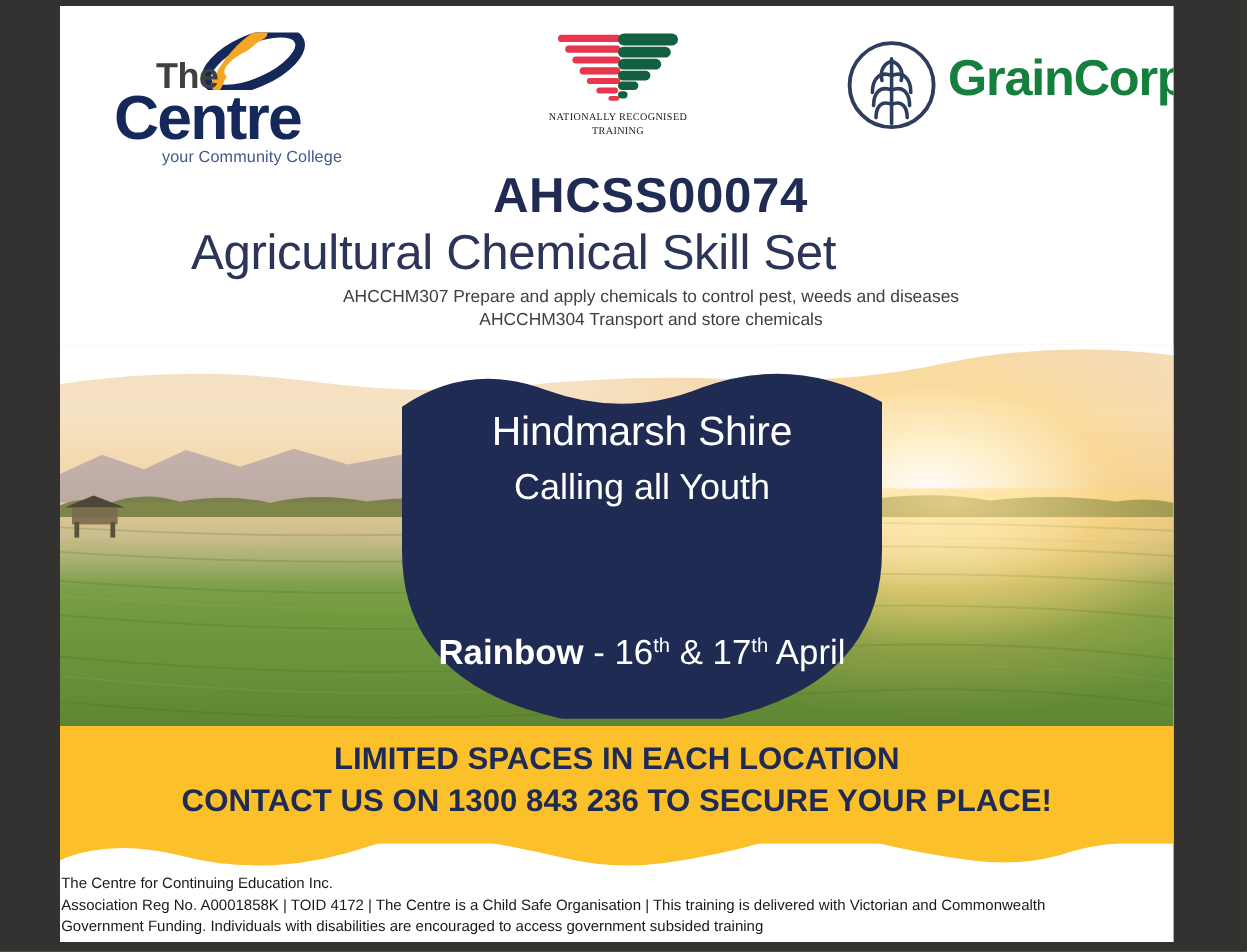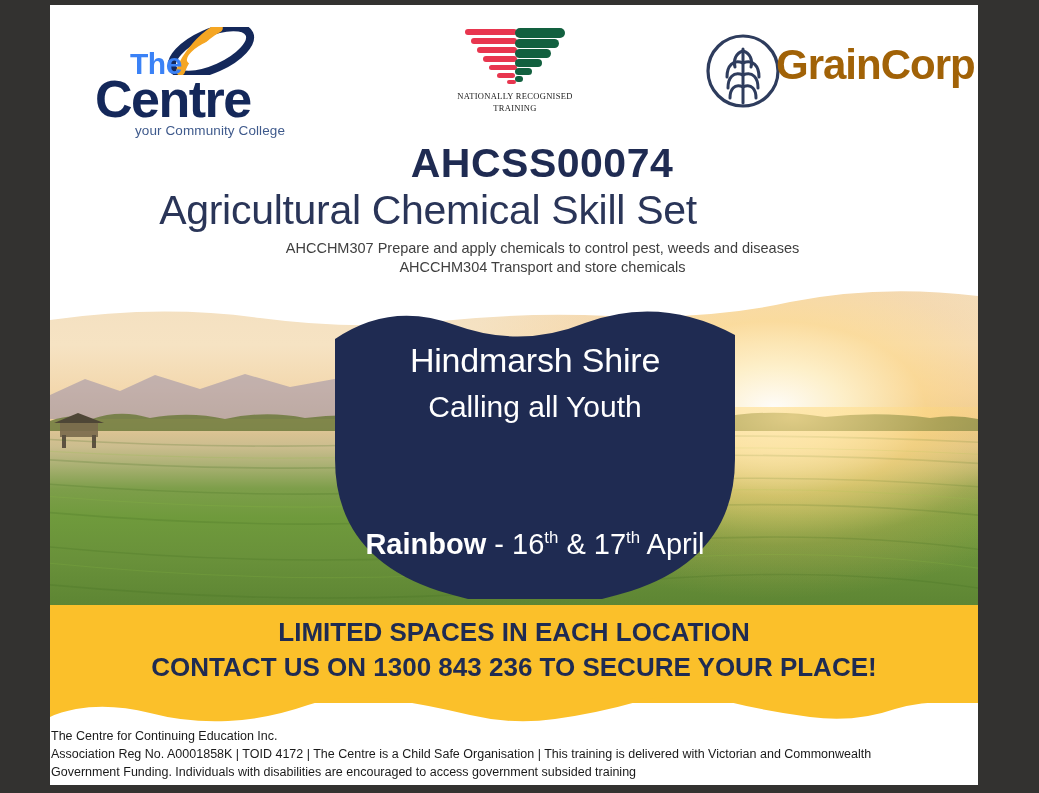--- a/index.html
+++ b/index.html
@@ -53,21 +53,21 @@
     top: 2px;
     width: 92px;
     height: 48px;
   }
   .centre-the {
     position: absolute;
     left: 40px;
     top: 22px;
     font-size: 30px;
     font-weight: bold;
-    color: #3b82f6;
+    color: #404040;
     letter-spacing: -0.5px;
   }
   .centre-main {
     position: absolute;
     left: 5px;
     top: 44px;
     font-size: 52px;
     font-weight: bold;
     color: #14285a;
     letter-spacing: -1.5px;
@@ -111,25 +111,25 @@
   .graincorp-logo {
     position: absolute;
     left: 655px;
     top: 28px;
     width: 250px;
     height: 80px;
   }
   .gc-mark { position: absolute; left: 0; top: 0; }
   .gc-word {
     position: absolute;
-    left: 71px;
+    left: 85px;
     top: 8px;
     font-size: 42px;
     font-weight: bold;
-    color: #a16207;
+    color: #15803d;
     letter-spacing: -1px;
   }
 
   
   .code-title {
     position: absolute;
     top: 135px;
     left: 0;
     width: 928px;
     text-align: center;

